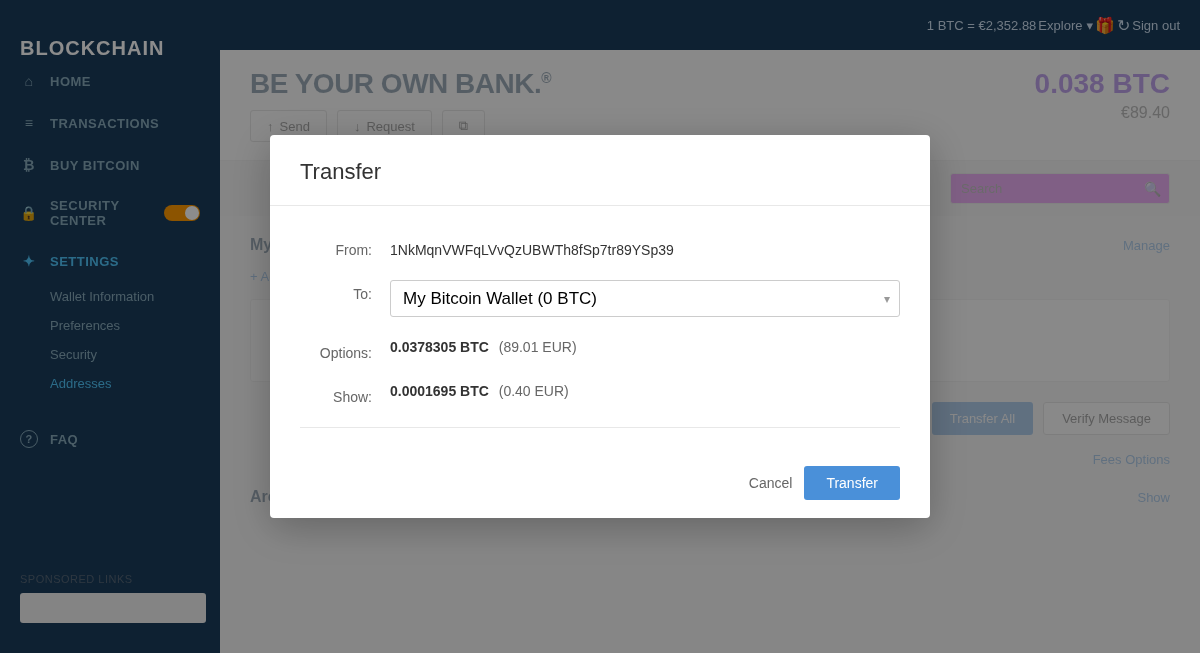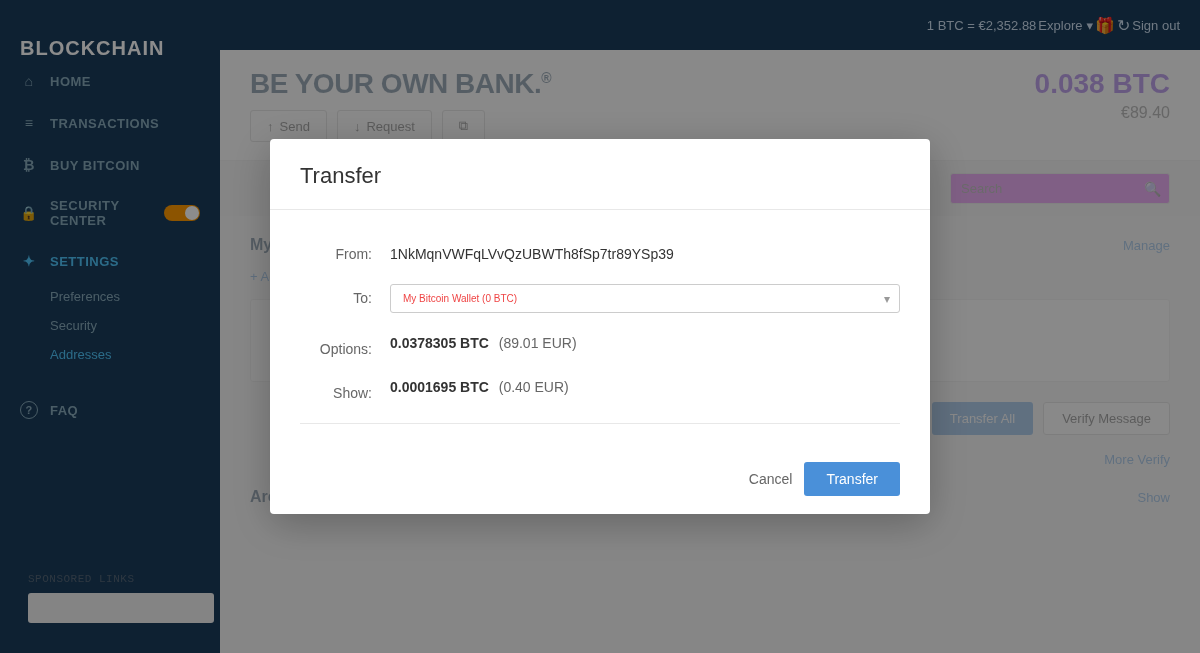--- a/index.html
+++ b/index.html
@@ -371,22 +371,22 @@
     }
     .modal-select-wrap {
       flex: 1;
       position: relative;
     }
     .modal-select {
       width: 100%;
       padding: 8px 30px 8px 12px;
       border: 1px solid #ccc;
       border-radius: 3px;
-      font-size: 10px;
-      color: #ef4444;
+      font-size: 17px;
+      color: #000000;
       appearance: none;
       background: #fff;
       cursor: pointer;
     }
     .select-arrow {
       position: absolute;
       right: 10px;
       top: 50%;
       transform: translateY(-50%);
       color: #999;
@@ -489,33 +489,36 @@
         <div class="toggle-track">
           <div class="toggle-thumb"></div>
         </div>
       </div>
     </div>
     <div class="sidebar-nav-item active">
       <span class="nav-icon">✦</span>
       <span>SETTINGS</span>
     </div>
     <div class="sidebar-sub-item">
+      <span>Wallet Information</span>
+    </div>
+    <div class="sidebar-sub-item">
       <span>Preferences</span>
     </div>
     <div class="sidebar-sub-item">
       <span>Security</span>
     </div>
     <div class="sidebar-sub-item active">
       <span>Addresses</span>
     </div>
     <div class="sidebar-nav-item" style="margin-top: 20px;">
       <span class="nav-icon" style="border:1px solid #8ab; border-radius:50%; width:18px; height:18px; font-size:11px; display:flex; align-items:center; justify-content:center;">?</span>
       <span>FAQ</span>
     </div>
-    <div style="position:absolute; bottom:20px; left:8px; width:226px; padding:10px 20px;font-family:Liberation Mono, monospace;">
+    <div style="position:absolute; bottom:20px; left:0; width:226px; padding:10px 20px;">
       <div class="sponsored-label">SPONSORED LINKS</div>
       <div class="sponsored-box"></div>
     </div>
   </nav>
 
   <main class="main">
     <div class="bg-dimmed">
 
       <div class="wallet-bar">
         <div>
@@ -562,21 +565,21 @@
           <div class="import-title">Imported Addresses</div>
           <a class="import-link">wallet key here</a>
         </div>
 
         <div class="transfer-all-bar">
           <button class="transfer-all-btn">Transfer All</button>
           <button class="verify-msg-btn">Verify Message</button>
         </div>
 
         <div class="more-options-link">
-          <a>More Verify</a>
+          <a>Fees Options</a>
         </div>
 
         <div class="archived-header">
           <span class="archived-title">Archived Addresses</span>
           <span class="show-link">Show</span>
         </div>
       </div>
     </div>
 
     <div class="modal-overlay">

